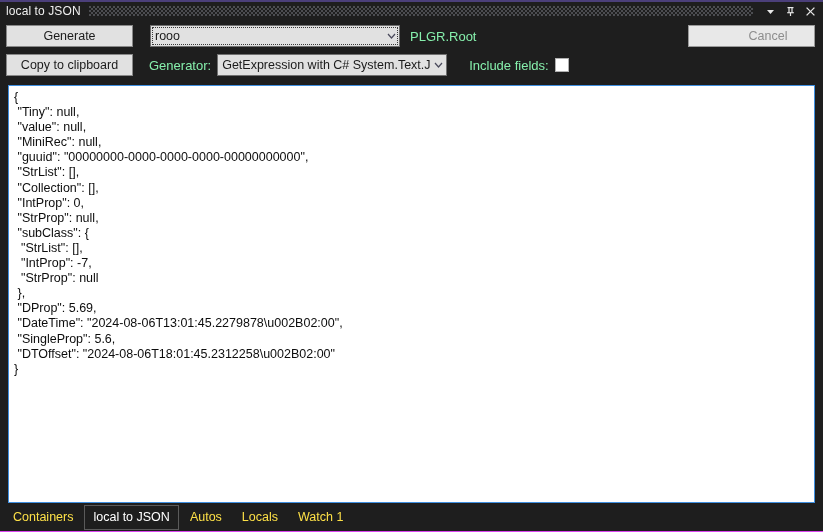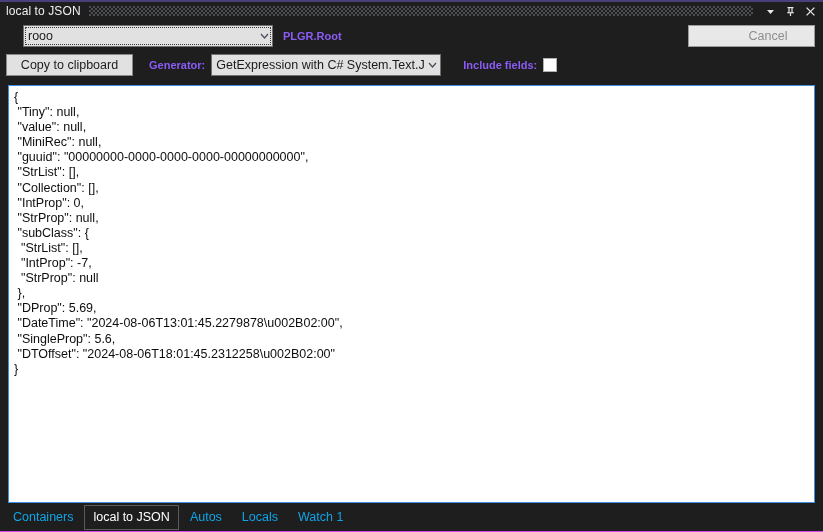--- a/index.html
+++ b/index.html
@@ -145,24 +145,23 @@
   #root-combo {
     width: 250px;
     margin-left: 17px;
   }
   #generator-combo {
     width: 230px;
     margin-left: 6px;
   }
 
   .label {
-    color: #8b5cf6;
-    font-size: 11px;
-    white-space: nowrap;
-    font-weight: bold;
+    color: #86efac;
+    font-size: 13px;
+    white-space: nowrap;
   }
   #root-type-label { margin-left: 10px; }
   #generator-label { margin-left: 16px; }
   #include-fields-label { margin-left: 22px; }
 
   .checkbox {
     width: 14px;
     height: 14px;
     background: #ffffff;
     border: 1px solid #b0b0b0;
@@ -199,21 +198,21 @@
   #tabstrip {
     flex: 0 0 28px;
     display: flex;
     align-items: center;
     padding: 0 0 0 4px;
     box-sizing: border-box;
     background: #1e1e1e;
   }
   .tab {
     font-size: 12.5px;
-    color: #0ea5e9;
+    color: #fde047;
     padding: 4px 8px 5px 8px;
     margin-right: 2px;
     border: 1px solid transparent;
     box-sizing: border-box;
     cursor: default;
     white-space: nowrap;
     line-height: 14px;
   }
   .tab.active {
     color: #ffffff;
@@ -253,20 +252,21 @@
             <line x1="9.4" y1="1.6" x2="1.6" y2="9.4"></line>
           </g>
         </svg>
       </span>
     </span>
   </div>
 
   <div id="toolbar">
 
     <div class="row">
+      <div class="btn wide">Generate</div>
 
       <div class="combo focused" id="root-combo">
         <span class="combo-text">rooo</span>
         <span class="combo-arrow">
           <svg width="9" height="6" viewBox="0 0 9 6" aria-hidden="true">
             <polyline points="1,1 4.5,5 8,1" fill="none" stroke="#4a4a5c" stroke-width="1.2"></polyline>
           </svg>
         </span>
       </div>
 

